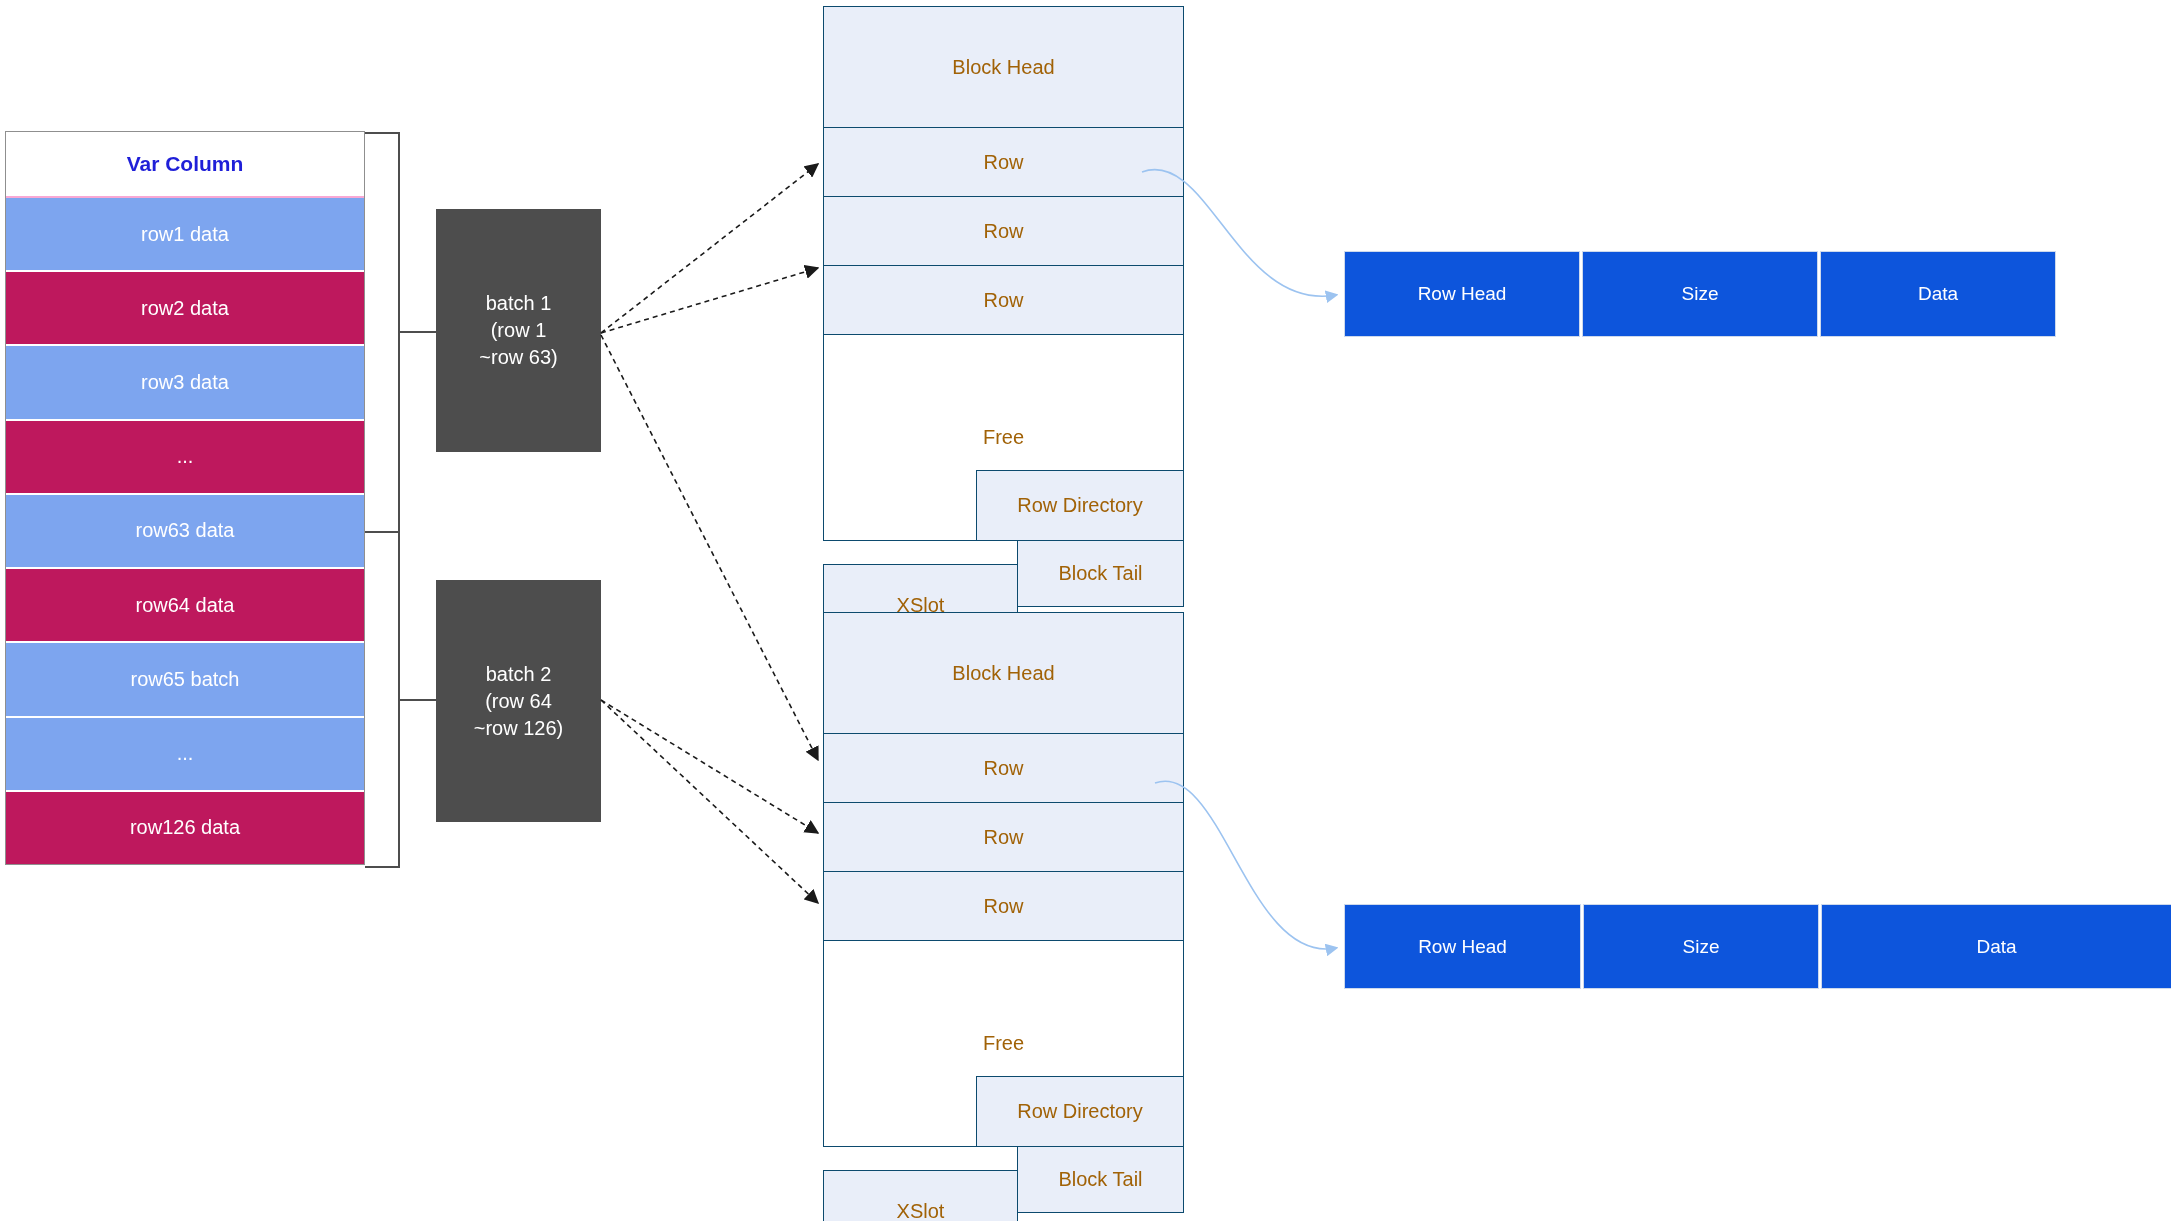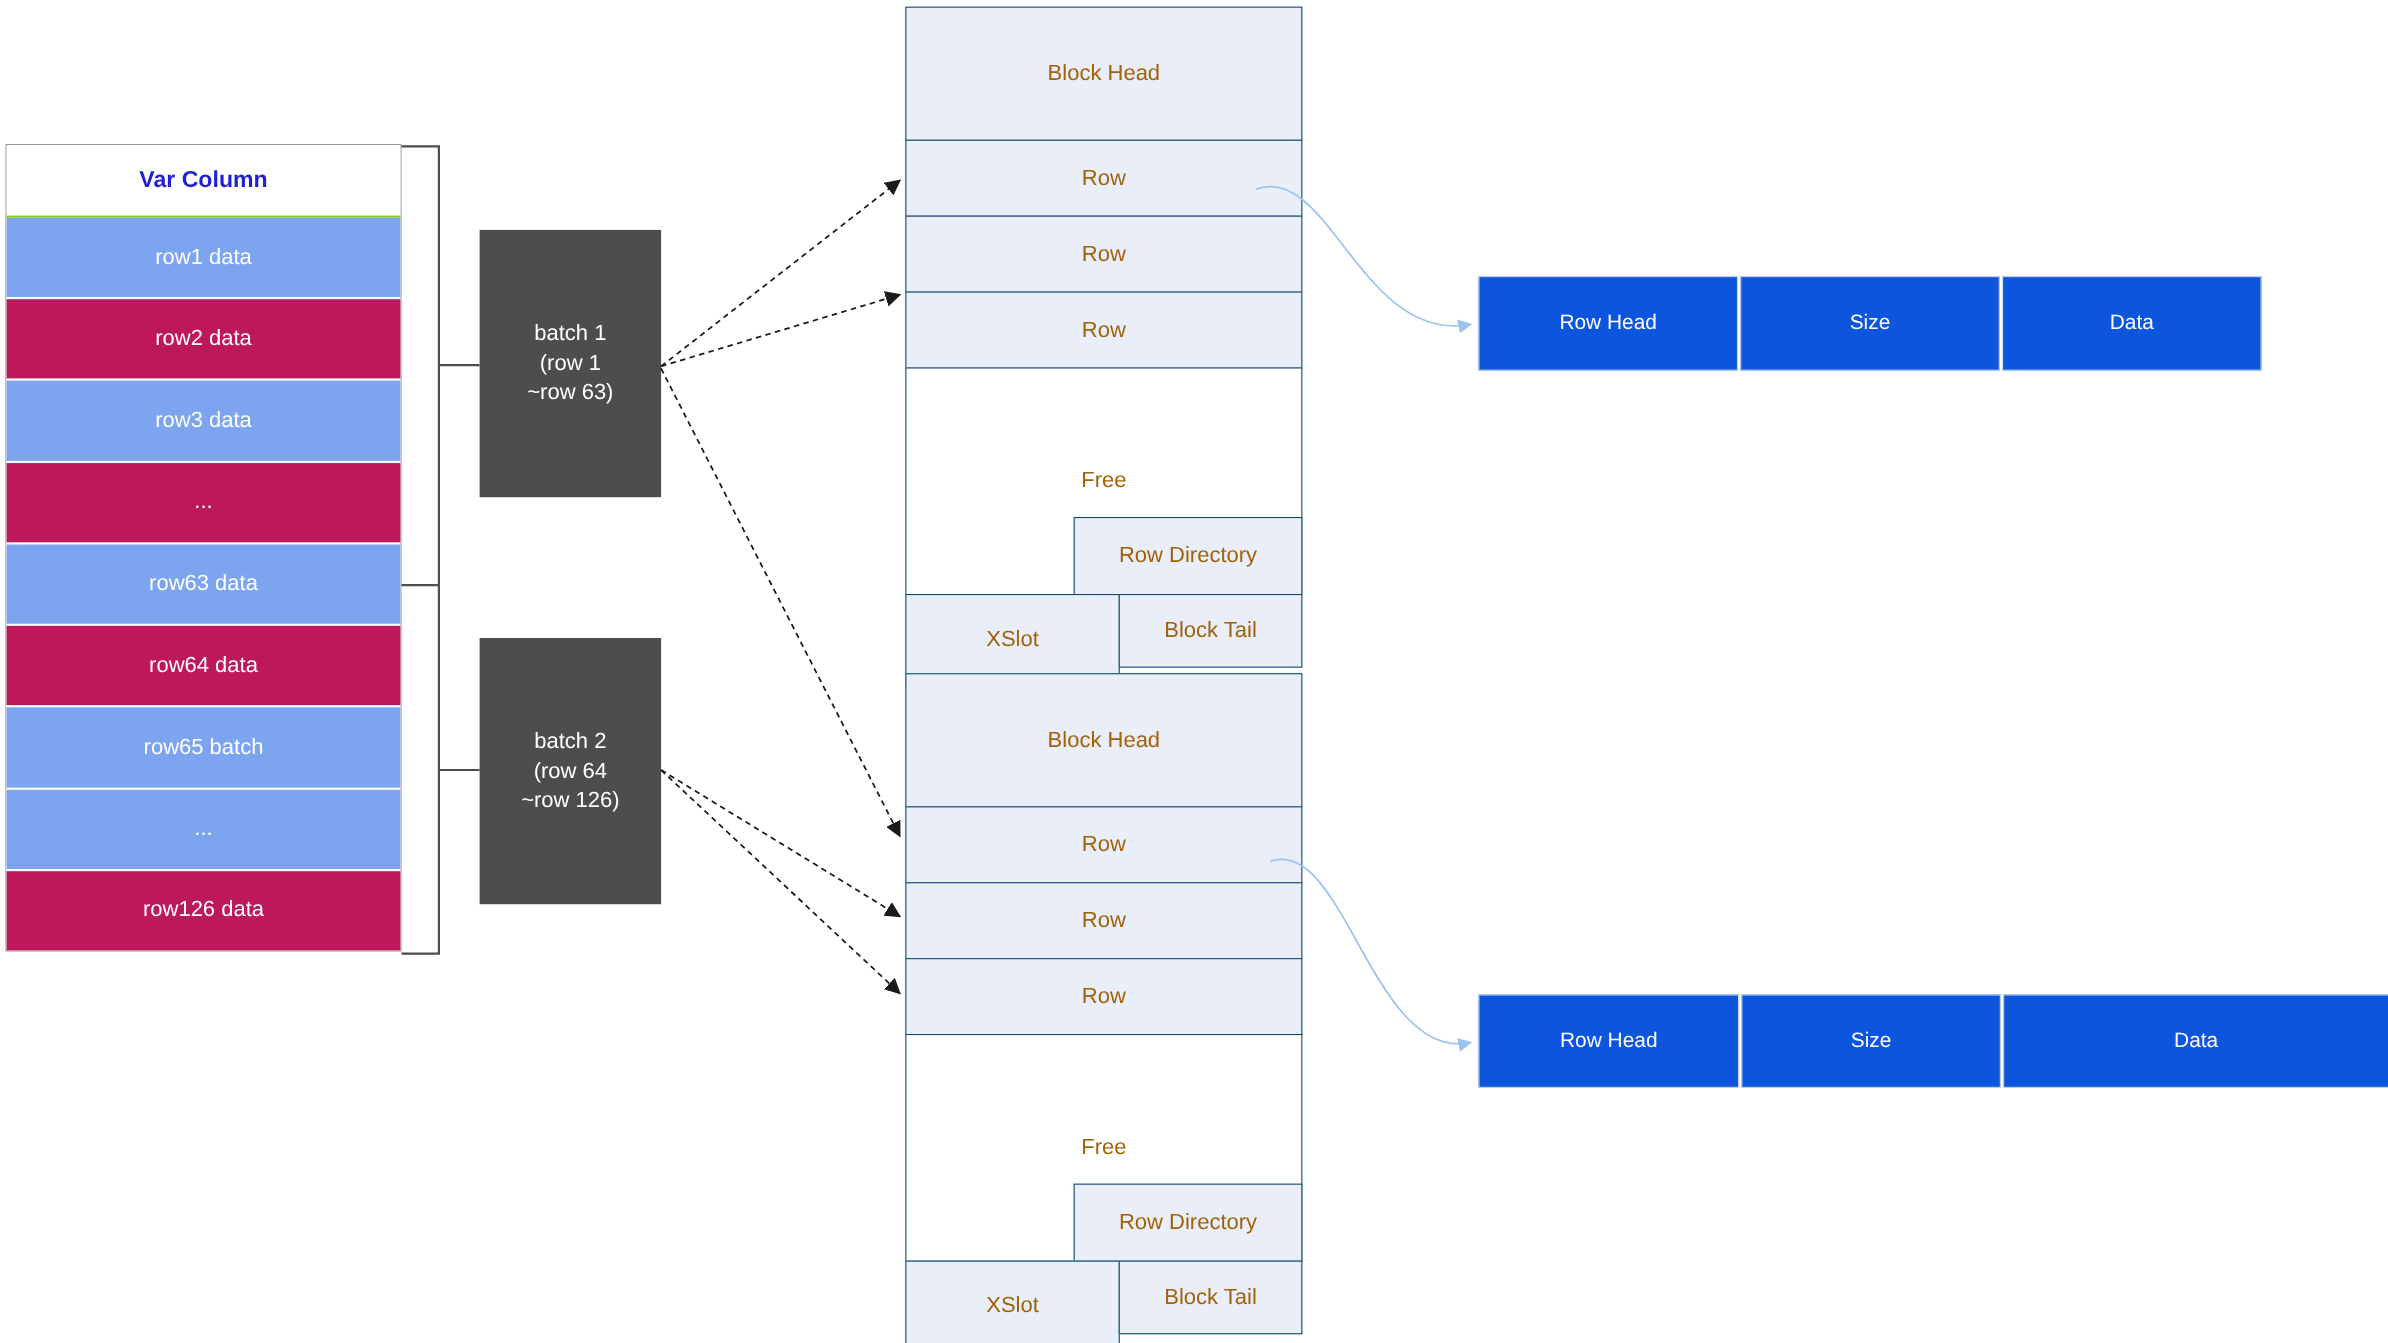--- a/index.html
+++ b/index.html
@@ -12,21 +12,21 @@
   }
   
   .var-table{
     position:absolute;left:5px;top:131px;width:360px;height:734px;
     border:1px solid #8f8f8f;background:#ffffff;
     display:flex;flex-direction:column;box-sizing:border-box;
   }
   .var-table-header{
     height:64px;flex:0 0 64px;
     display:flex;align-items:center;justify-content:center;
-    border-bottom:2px solid #84cc16;background:#ffffff;
+    border-bottom:2px solid #f9a8d4;background:#ffffff;
     color:#1f1fd8;font-weight:bold;font-size:21px;
   }
   .var-rows{flex:1;display:flex;flex-direction:column;gap:2px;background:#ffffff;}
   .var-row{
     flex:1;display:flex;align-items:center;justify-content:center;
     color:#ffffff;font-size:20px;
   }
   .var-row[data-shade="light"]{background:#7da5ef;}
   .var-row[data-shade="dark"]{background:#be185d;}
   
@@ -49,21 +49,21 @@
     color:#a16207;font-size:20px;
   }
   .cell.free{background:#ffffff;}
   
   .c-head {left:0;width:361px;top:0;height:122px;}
   .c-row1 {left:0;width:361px;top:121px;height:70px;}
   .c-row2 {left:0;width:361px;top:190px;height:70px;}
   .c-row3 {left:0;width:361px;top:259px;height:70px;}
   .c-free {left:0;width:361px;top:328px;height:207px;}
   .c-rdir {left:153px;width:208px;top:464px;height:71px;}
-  .c-xslot{left:0;width:195px;top:534px;height:83px;text-align:center;}
+  .c-xslot{left:0;width:195px;top:558px;height:83px;text-align:center;}
   .c-tail {left:194px;width:167px;top:534px;height:67px;}
   
   .bar{position:absolute;display:flex;gap:2px;}
   #bar1{left:1344px;top:251px;height:86px;}
   #bar2{left:1344px;top:904px;height:85px;}
   .bar-cell{
     box-sizing:border-box;border:1px solid #cdd9ec;background:#0d55dc;
     color:#ffffff;font-size:19px;
     display:flex;align-items:center;justify-content:center;
   }

